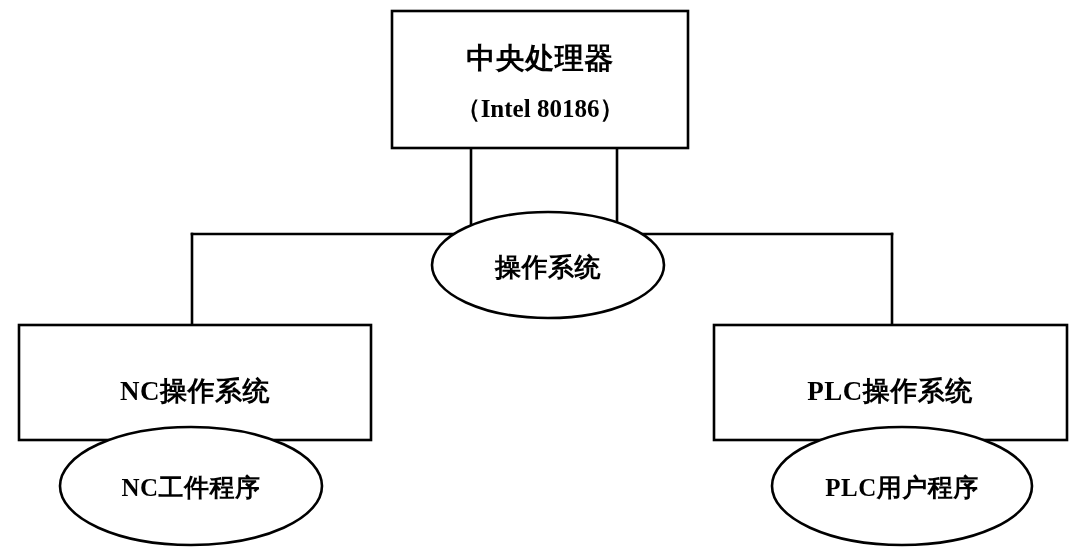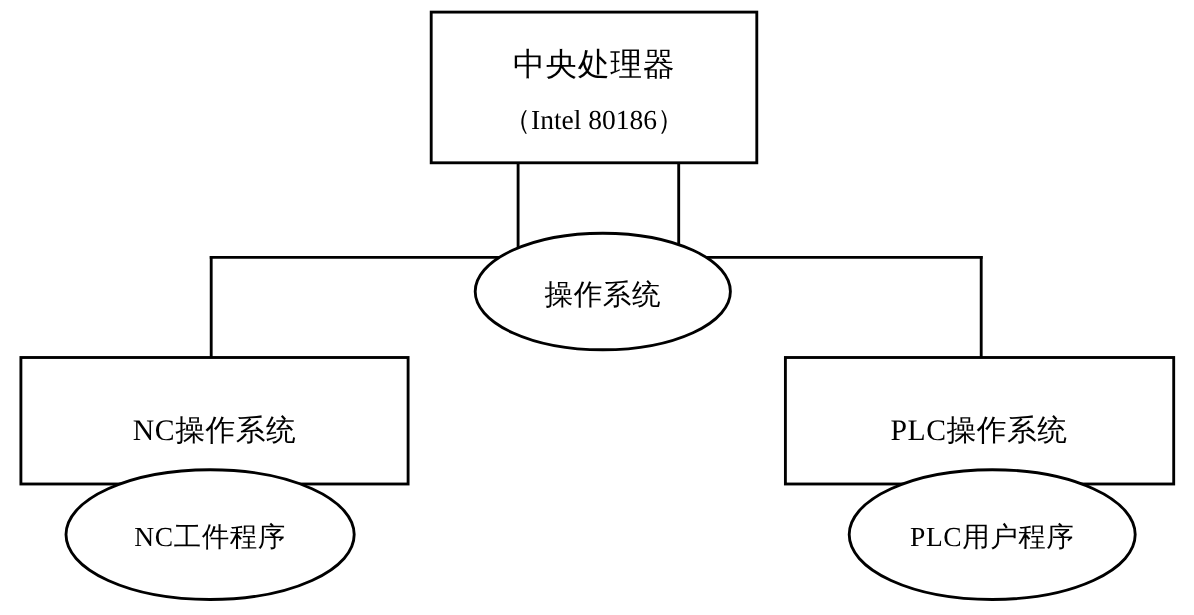--- a/index.html
+++ b/index.html
@@ -12,20 +12,21 @@
     width: 1085px;
     height: 559px;
     overflow: hidden;
     font-family: "Liberation Serif", "DejaVu Serif", serif;
   }
   #diagram-root {
     position: relative;
     width: 1085px;
     height: 559px;
     background: #ffffff;
+    font-weight: bold;
   }
   svg#diagram {
     display: block;
     width: 1085px;
     height: 559px;
   }
   .node-box {
     fill: #ffffff;
     stroke: #000000;
     stroke-width: 2.6;

